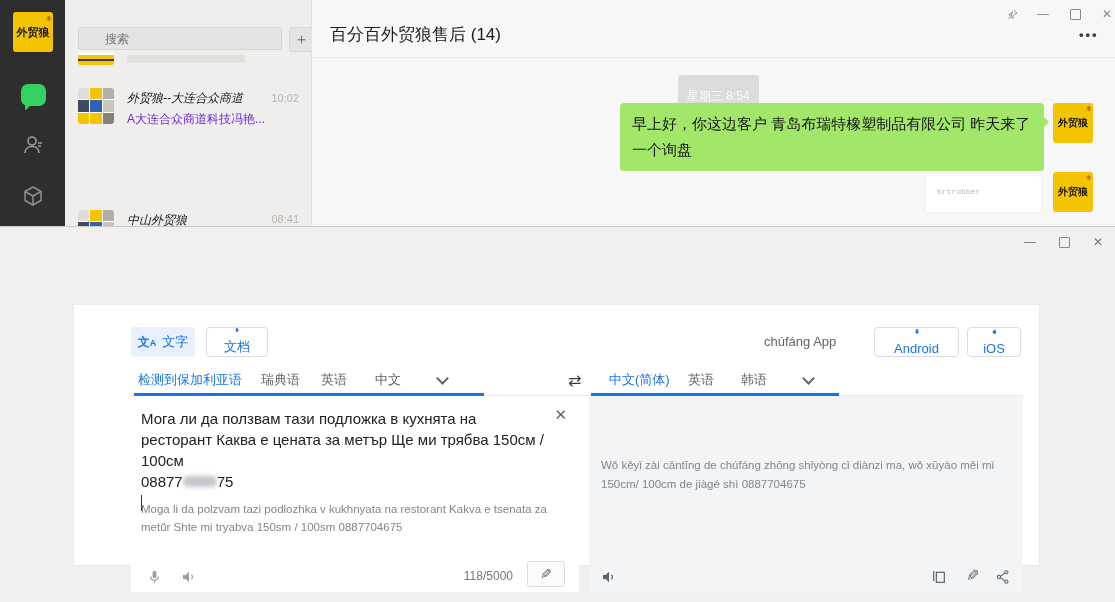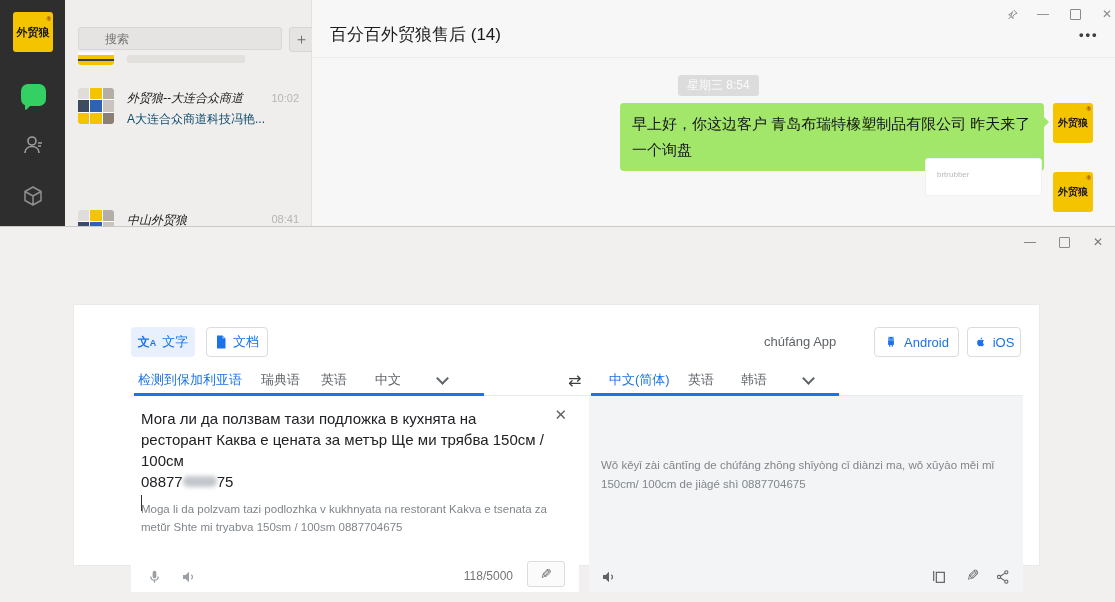--- a/index.html
+++ b/index.html
@@ -27,48 +27,48 @@
         grid-template-columns:repeat(3,1fr);grid-template-rows:repeat(3,1fr);gap:1px;background:#fff;}
   .cava i{display:block;}
   .ga1 i:nth-child(1){background:#e0ddd9}.ga1 i:nth-child(2){background:#f5c400}.ga1 i:nth-child(3){background:#b4aea7}
   .ga1 i:nth-child(4){background:#3d4a63}.ga1 i:nth-child(5){background:#2f62b0}.ga1 i:nth-child(6){background:#c9c4bd}
   .ga1 i:nth-child(7){background:#f5c400}.ga1 i:nth-child(8){background:#f5c400}.ga1 i:nth-child(9){background:#8a8078}
   .ga2 i:nth-child(1){background:#f5c400}.ga2 i:nth-child(2){background:#4a5a78}.ga2 i:nth-child(3){background:#f5c400}
   .ga2 i:nth-child(4){background:#31445f}.ga2 i:nth-child(5){background:#f5c400}.ga2 i:nth-child(6){background:#d2cec8}
   .ga2 i:nth-child(7){background:#405071}.ga2 i:nth-child(8){background:#f5c400}.ga2 i:nth-child(9){background:#c23b2e}
   .ctitle{left:62px;top:10px;font-size:12px;color:#1a1a1a;width:140px;white-space:nowrap;overflow:hidden;font-style:italic;}
   .ctime{right:13px;top:12px;font-size:11px;color:#b6b4b2;}
-  .cprev{left:62px;top:31px;font-size:12px;color:#0c4a6e;width:150px;white-space:nowrap;overflow:hidden;}
+  .cprev{left:62px;top:31px;font-size:12px;color:#6d28d9;width:150px;white-space:nowrap;overflow:hidden;}
   .sliver{left:13px;top:52px;width:36px;height:13px;border-radius:0 0 3px 3px;overflow:hidden;
           background:linear-gradient(#fdfdfd 0 3px,#f5c400 3px 7px,#2f3c55 7px 9px,#f5c400 9px 13px);}
   .fainttext{left:62px;top:55px;width:118px;height:8px;background:#e2e0dd;border-radius:2px;}
   
   .main{left:312px;top:0;width:803px;height:602px;background:#f7f7f7;}
   .wintitle{left:18px;top:23px;font-size:17px;color:#1c1c1c;}
   .winctrl{top:5px;width:18px;height:18px;display:flex;align-items:center;justify-content:center;color:#8a8a8a;font-size:12px;}
   .maxbox{width:9px;height:9px;border:1.2px solid #8a8a8a;border-radius:1px;}
   .morebtn{left:767px;top:27px;font-size:13px;letter-spacing:2px;color:#3f3f3f;font-weight:bold;}
   .hdiv{left:0;top:57px;width:803px;height:1px;background:#ececec;}
-  .datebadge{left:366px;top:75px;background:#dcdcdc;color:#fbfbfb;font-size:12px;padding:2px 9px;border-radius:3px;}
+  .datebadge{left:366px;top:75px;background:#dcdcdc;color:#fbfbfb;font-size:12px;padding:13px 9px;border-radius:3px;}
   .bubble{left:308px;top:103px;width:400px;background:#a2e76a;border-radius:4px;padding:8px 12px;
           font-size:15px;line-height:26px;color:#151515;}
   .bubble:after{content:"";position:absolute;right:-10px;top:14px;border:5px solid transparent;border-left-color:#a2e76a;}
   .msgava{left:741px;width:40px;height:40px;background:#f5c400;border-radius:3px;display:flex;align-items:center;justify-content:center;
           font-weight:bold;font-size:10px;color:#141414;}
   .msgava .reg{position:absolute;top:3px;right:2px;font-size:6px;color:#8a2c20;}
-  .linkcard{left:613px;top:158px;width:117px;height:38px;background:#fff;border:1px solid #f1f1f1;border-radius:3px;box-sizing:border-box;}
+  .linkcard{left:613px;top:175px;width:117px;height:38px;background:#fff;border:1px solid #f1f1f1;border-radius:3px;box-sizing:border-box;font-family:Liberation Mono, monospace;}
   .linkcard span{position:absolute;left:11px;top:11px;font-size:8px;color:#b9b9b9;}
   
   .overlay{left:0;top:226px;width:1115px;height:376px;background:#f1f0ef;border-top:1px solid #c9c9c9;box-sizing:border-box;z-index:5;}
   .octrl{top:7px;width:20px;height:16px;display:flex;align-items:center;justify-content:center;color:#777;font-size:12px;}
   .tcard{left:73px;top:77px;width:967px;height:262px;background:#fff;border:1px solid #eaeaea;box-sizing:border-box;}
   .tbtn{height:30px;border-radius:4px;display:flex;align-items:center;justify-content:center;gap:6px;
         font-size:13px;color:#1a73e8;box-sizing:border-box;}
   .tbtn.sel{background:#e8f0fe;}
-  .tbtn.out{background:#fff;border:1px solid #dadce0;}
+  .tbtn.out{background:#fff;border:1px solid #dadce0;flex-direction:column;}
   .wenA{font-size:12px;font-weight:bold;color:#1a73e8;}
   .wenA small{font-size:9px;}
   .hint{font-size:13px;color:#5f6368;}
   .tab{top:60px;height:30px;display:flex;align-items:center;font-size:13px;color:#5f6368;white-space:nowrap;}
   .tab.sel{color:#1a73e8;}
   .chev{width:7px;height:7px;border-right:2px solid #5f6368;border-bottom:2px solid #5f6368;transform:rotate(45deg);margin-top:-4px;}
   .graybar{top:90px;height:1px;background:#e8eaed;}
   .bluebar{top:88px;height:3px;background:#1a73e8;}
   .panel{top:91px;height:196px;}
   .srcpanel{left:57px;width:448px;background:#fff;}

